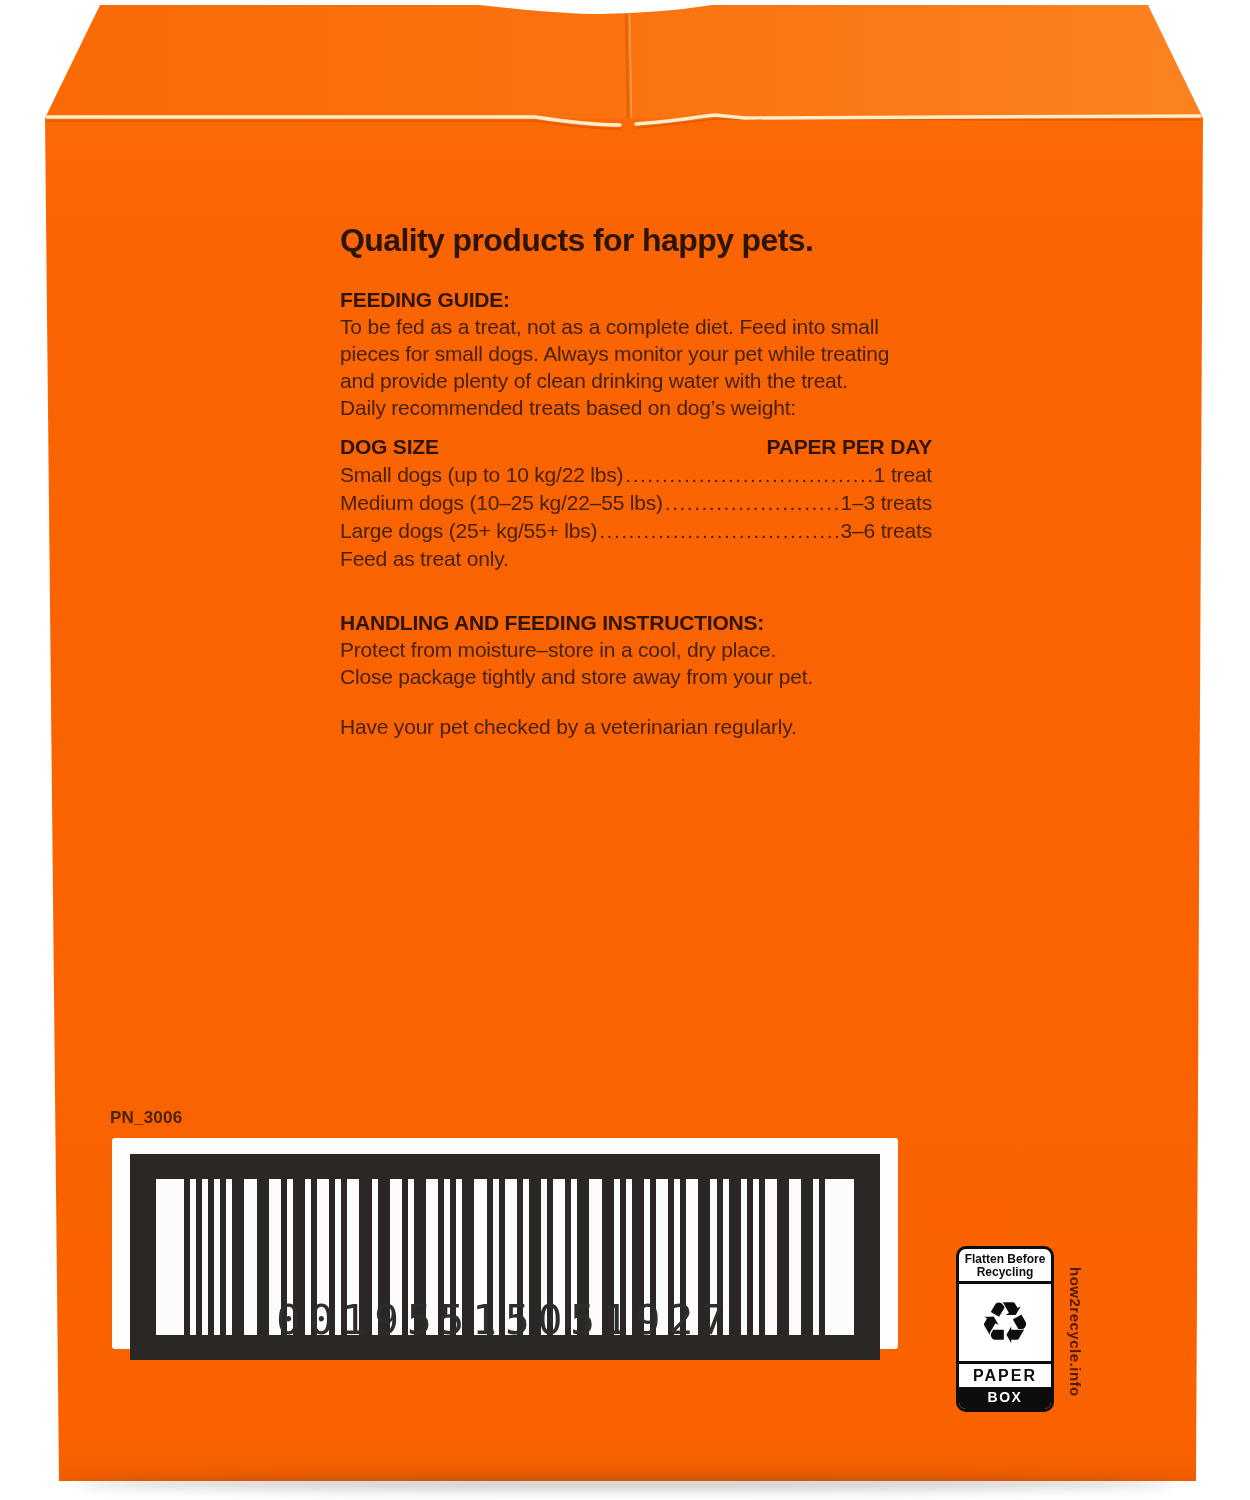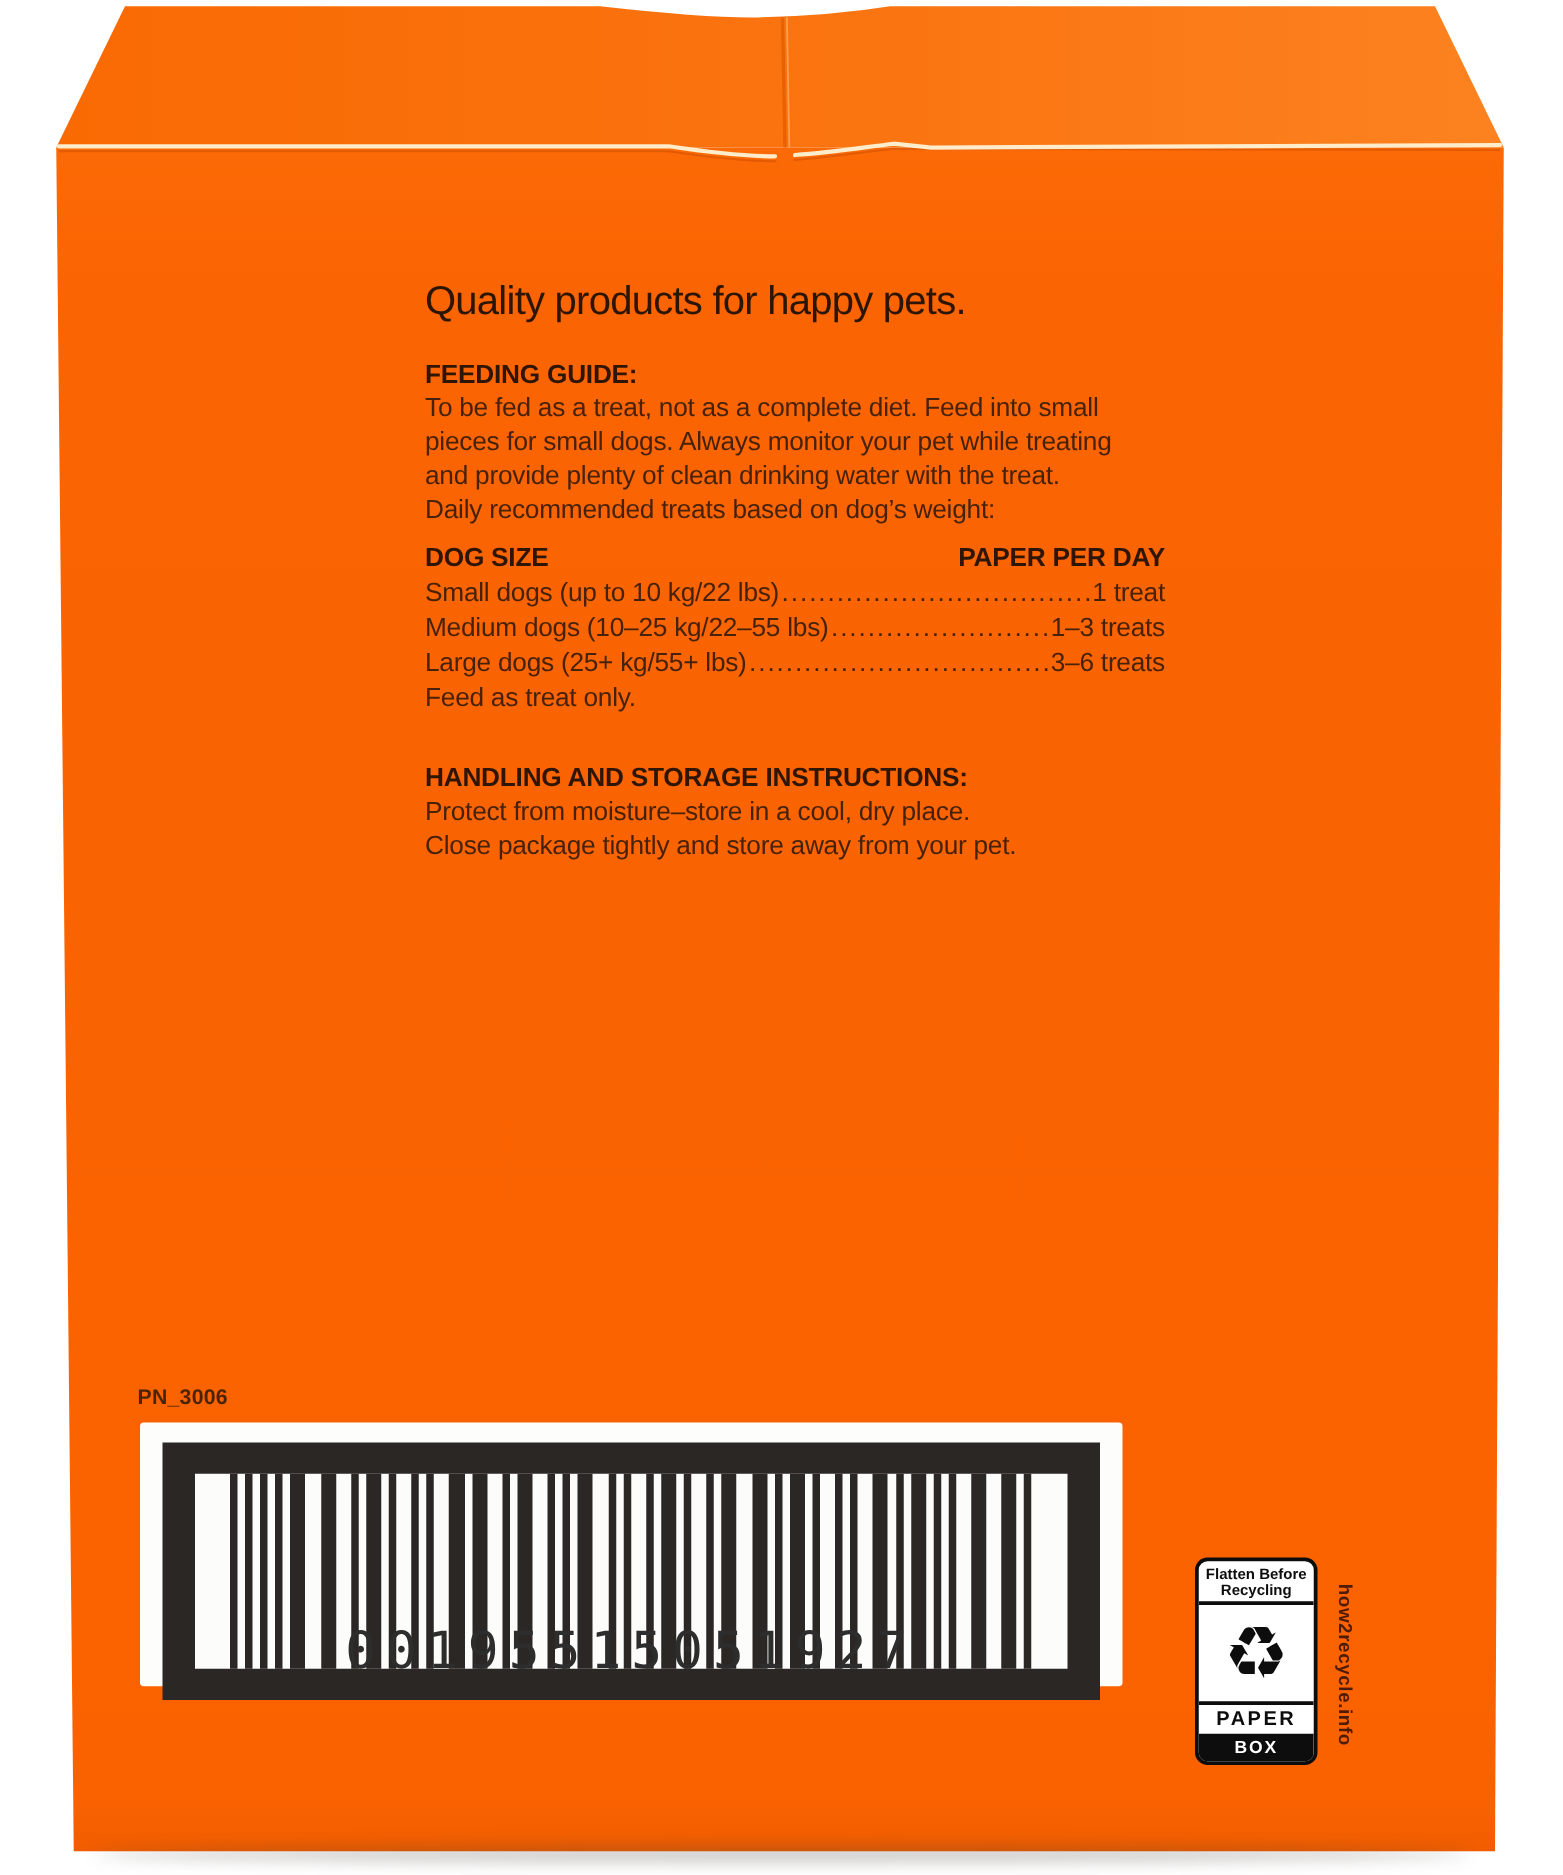--- a/index.html
+++ b/index.html
@@ -10,21 +10,21 @@
   }
   .stage{position:absolute;inset:0;}
   svg.box-art{position:absolute;left:0;top:0;}
 
   
   .panel-copy{
     position:absolute;left:340px;top:221px;width:592px;
     color:#47220a;
   }
   .tagline{
-    font-size:32px;font-weight:400;letter-spacing:-0.6px;
+    font-size:32px;font-weight:700;letter-spacing:-0.6px;
     color:#2c1502;margin:0 0 27px 0;line-height:38px;white-space:nowrap;
   }
   .sec-heading{
     font-size:21px;font-weight:800;color:#2e1504;
     line-height:27px;letter-spacing:-0.2px;white-space:nowrap;
   }
   .body-line{
     font-size:21px;line-height:27px;letter-spacing:-0.2px;white-space:nowrap;
   }
   .feed-table{margin-top:12px;}
@@ -162,25 +162,26 @@
       <div class="t-row">
         <span class="lbl">Large dogs (25+ kg/55+ lbs)</span>
         <span class="dots">..........................................................................................................................................................</span>
         <span class="val">3–6 treats</span>
       </div>
 
       <div class="t-foot">Feed as treat only.</div>
     </div>
 
     <div class="handling">
-      <div class="sec-heading">HANDLING AND STORAGE INSTRUCTIONS:</div>
+      <div class="sec-heading">HANDLING AND FEEDING INSTRUCTIONS:</div>
       <div class="body-line">Protect from moisture–store in a cool, dry place.</div>
       <div class="body-line">Close package tightly and store away from your pet.</div>
     </div>
 
+    <div class="vet-note">Have your pet checked by a veterinarian regularly.</div>
   </div>
 
   <div class="part-number">PN_3006</div>
 
   <div class="barcode-label">
     <div class="bc-frame">
       <div class="bc-inner">
         <div class="bc-bars">
             <div class="bc-bar" style="width: 0.943396%;"></div>
             <div class="bc-space" style="width: 0.943396%;"></div>

